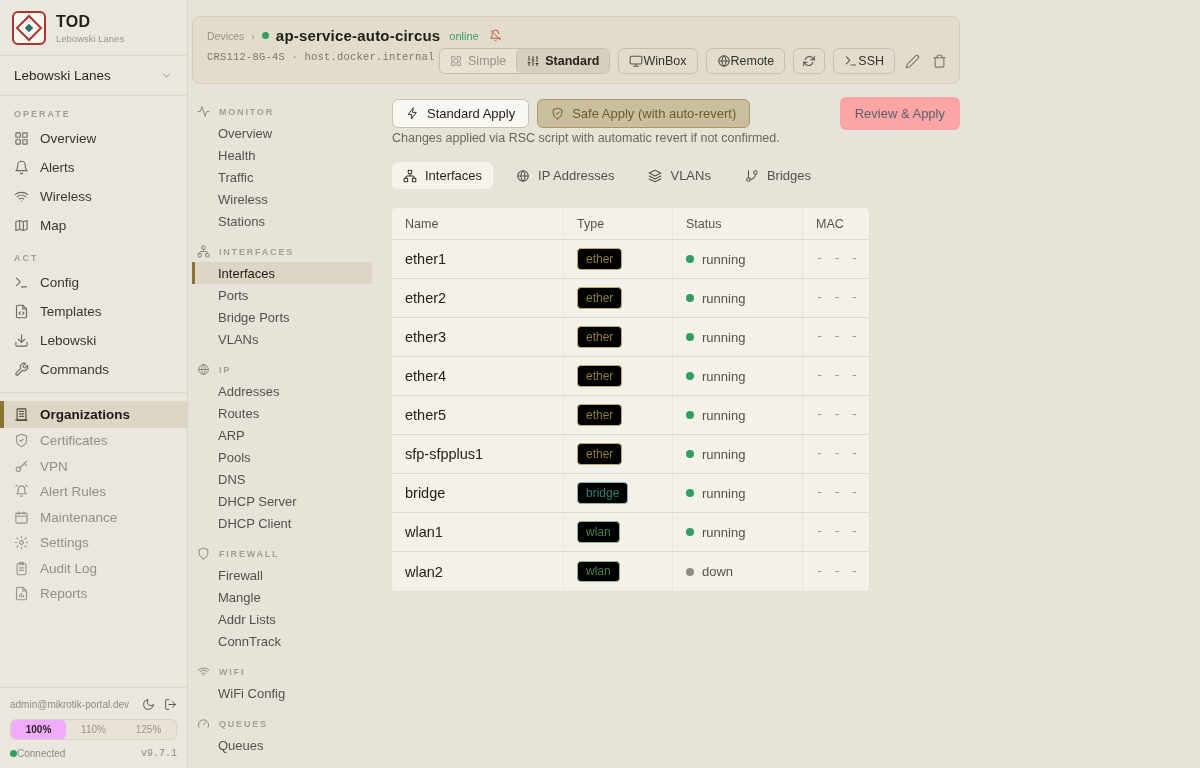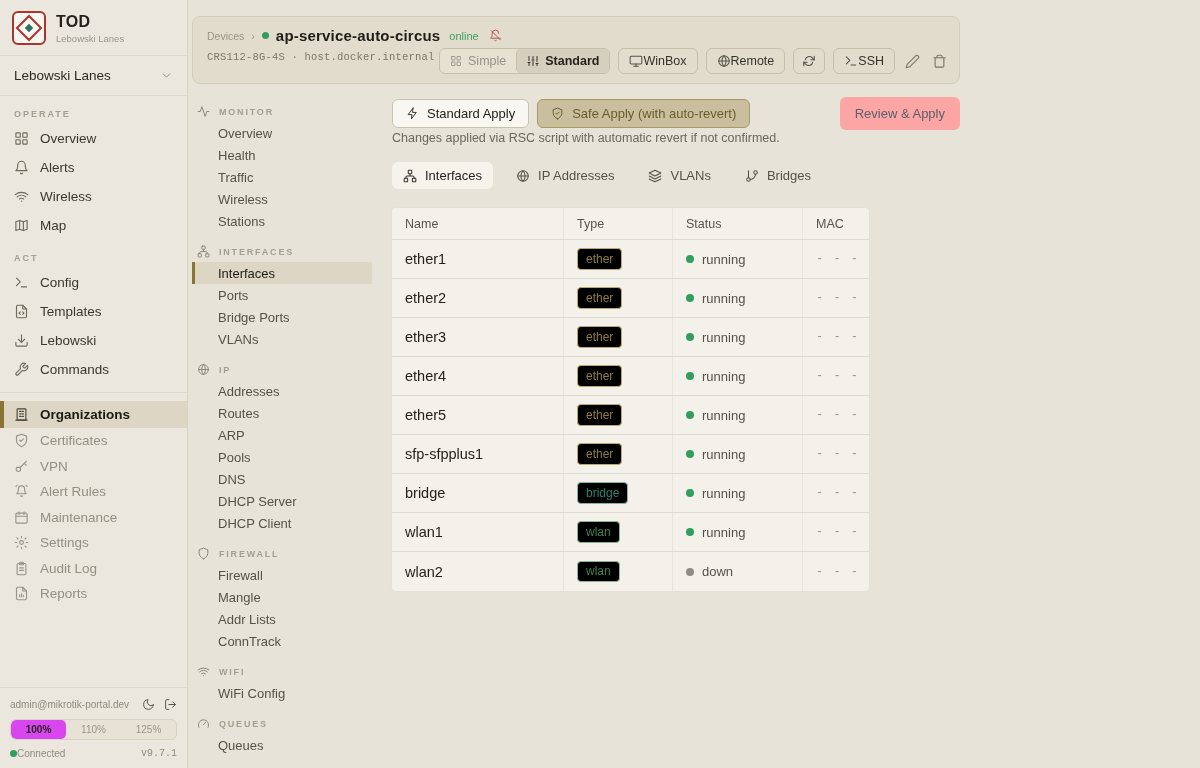--- a/index.html
+++ b/index.html
@@ -26,21 +26,21 @@
   .nav-item.muted .i { color:#98948a; }
   .nav-item.active { height:27px; background:#ddd6c4; border-left:4px solid #8a7434; padding-left:10px; font-weight:700; color:#1c1a16; }
   .nav-item.active .i { color:#4a473e; }
   .sdiv { height:1px; background:#ddd7cb; margin:8px 0; }
   .side-footer { position:absolute; left:0; right:0; bottom:0; border-top:1px solid #ddd7cb; padding:10px 10px 9px; }
   .sf-row1 { display:flex; align-items:center; gap:9px; font-size:10px; color:#8f8b80; }
   .sf-user { flex:1; white-space:nowrap; overflow:hidden; }
   .sf-ico { color:#55524a; cursor:pointer; display:flex; }
   .zoom-seg { display:flex; margin-top:8px; border:1px solid #d8d2c4; border-radius:6px; background:#e7e2d5; overflow:hidden; }
   .zoom-btn { flex:1; text-align:center; padding:4px 0; font-size:10px; color:#9a958a; cursor:pointer; }
-  .zoom-btn.active { background:#d946ef; color:#26231e; font-weight:700; border-radius:5px; }
+  .zoom-btn.active { background:#f0abfc; color:#26231e; font-weight:700; border-radius:5px; }
   .sf-row3 { display:flex; align-items:center; justify-content:space-between; margin-top:8px; font-size:10px; color:#8f8b80; }
   .conn { display:flex; align-items:center; }
   .dot7 { width:7px; height:7px; border-radius:50%; background:#2f9e5f; flex:none; }
   .mono { font-family:"Liberation Mono","DejaVu Sans Mono",monospace; }
 
   
   .main { position:absolute; left:172px; top:0; right:0; bottom:0; }
 
   .header-card { position:absolute; left:20px; top:16px; width:768px; height:68px; background:#e2dccd; border:1px solid #d4cdbb; border-radius:8px; padding:10px 14px; }
   .crumb-row { display:flex; align-items:center; gap:7px; }

